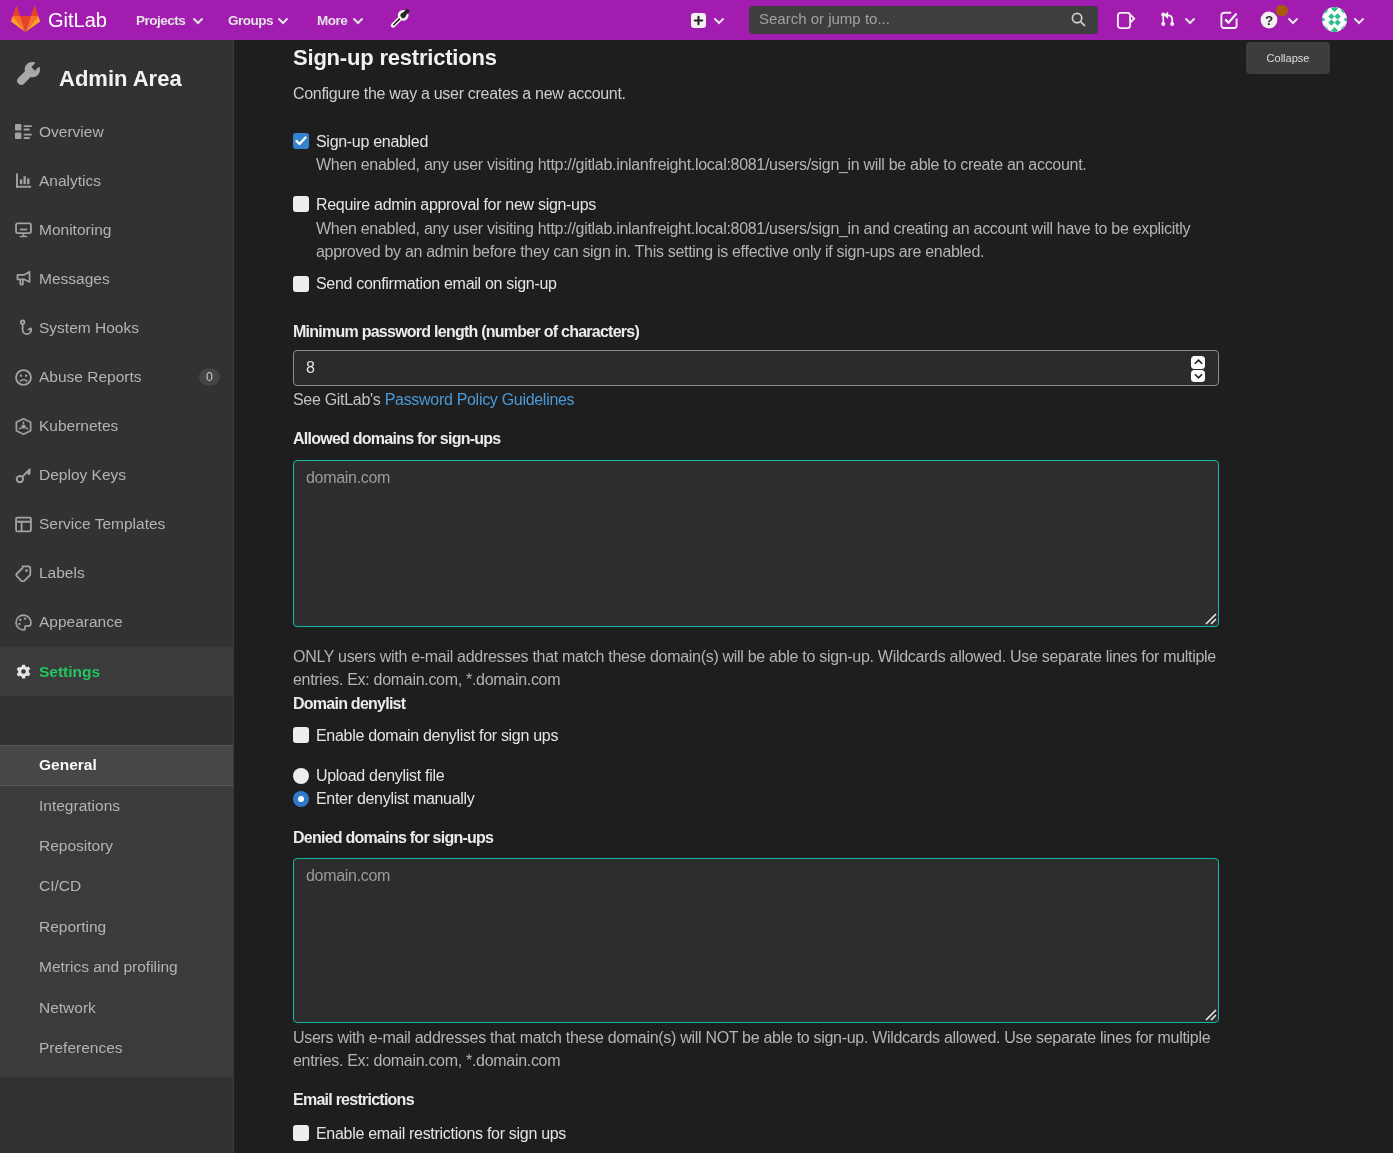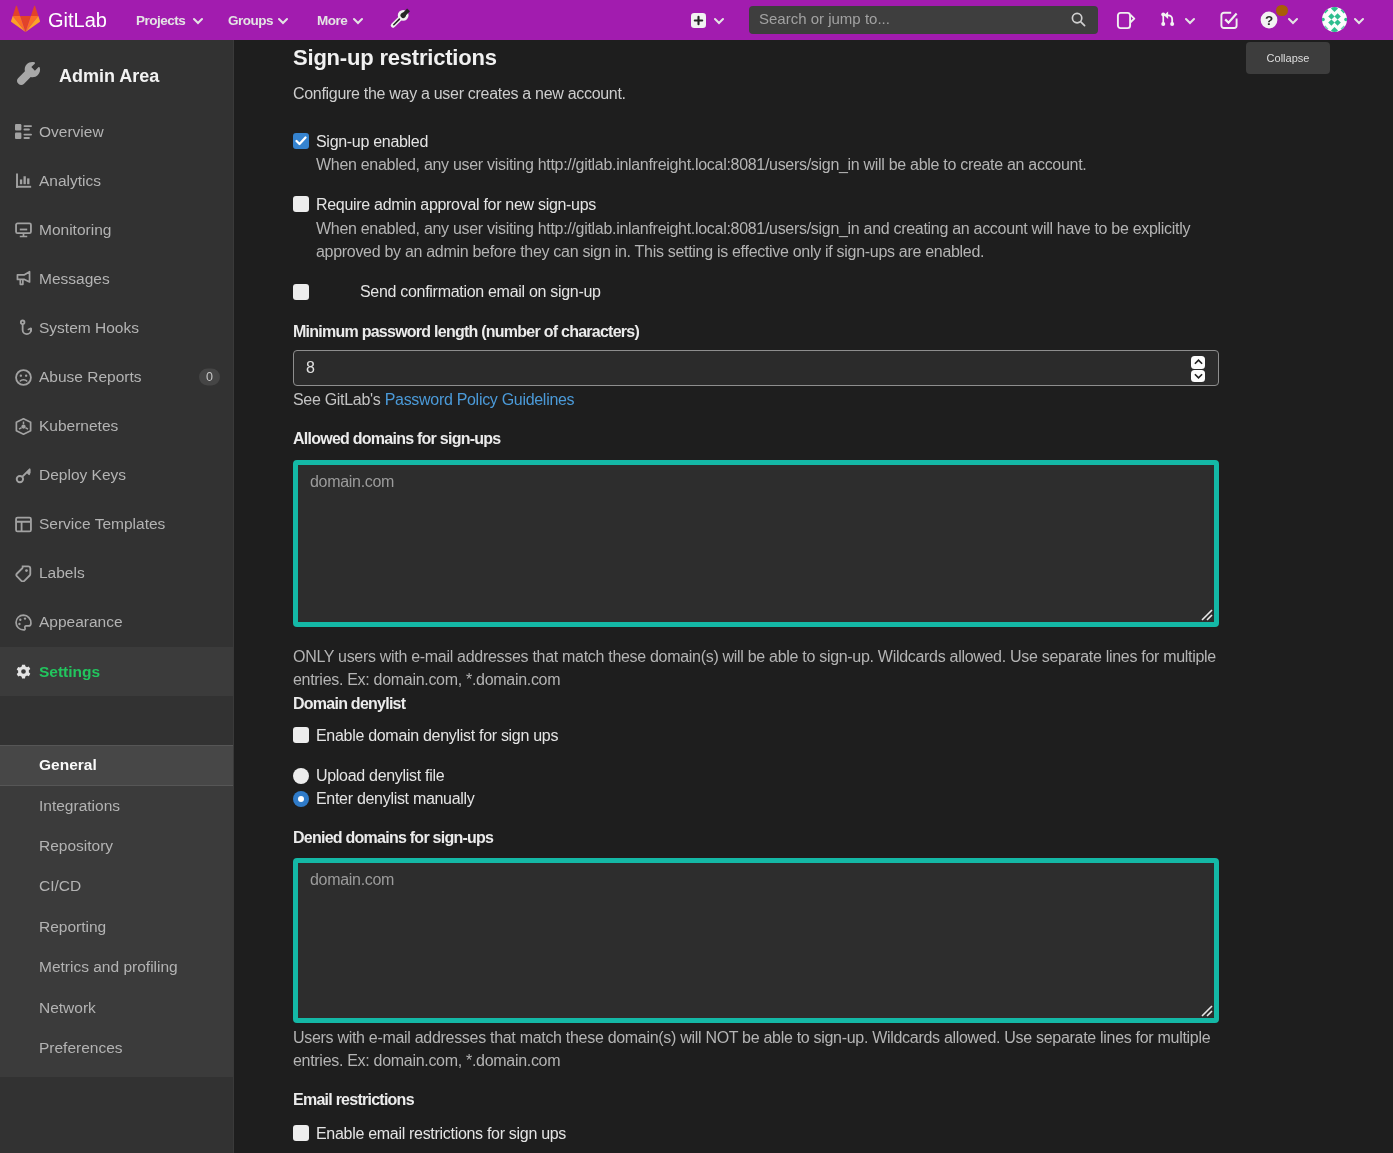--- a/index.html
+++ b/index.html
@@ -10,21 +10,21 @@
 .navbar { position:absolute; left:0; top:0; width:1393px; height:40px; background:#a21caf; z-index:5; }
 .nv { position:absolute; }
 .logo-txt { left:48px; top:9px; color:#fff; font-size:20px; font-weight:500; letter-spacing:0; }
 .nav-link { color:#e4e4e4; font-size:13.5px; font-weight:700; letter-spacing:-0.5px; top:13px; }
 .chev { width:10px; height:10px; }
 .search { left:749px; top:6px; width:349px; height:28px; background:#3e3e3e; border:none; border-radius:4px; color:#a2a2a2; font-size:15px; line-height:26px; padding-left:10px; }
 .tooltip { position:absolute; left:1246px; top:42px; width:84px; height:32px; background:#3d3d3d; border-radius:4px; color:#dedede; font-size:11px; text-align:center; line-height:32px; z-index:6; }
 
 .sidebar { position:absolute; left:0; top:40px; width:234px; height:1113px; background:#323232; border-right:1px solid #3a3a3a; }
 .ctx-hdr { position:absolute; left:0; top:0; width:100%; height:67px; }
-.ctx-hdr .txt { position:absolute; left:59px; top:26px; color:#f2f2f2; font-size:18px; font-weight:700; }
+.ctx-hdr .txt { position:absolute; left:59px; top:26px; color:#f2f2f2; font-size:22px; font-weight:700; }
 .snav { position:absolute; left:0; top:67px; width:100%; list-style:none; }
 .snav li { height:49.1px; display:flex; align-items:center; color:#b3b3b3; font-size:15.5px; position:relative; }
 .snav li .ic { position:absolute; left:15px; width:17px; height:17px; display:flex; }
 .snav li .lb { margin-left:39px; }
 .snav li.active-sec { background:#3b3b3b; color:#22c55e; font-weight:700; }
 .badge { position:absolute; left:199px; top:50%; transform:translateY(-50%); background:#454545; color:#c6c6c6; font-size:12.5px; font-weight:400; border-radius:9px; padding:1px 7px 2px; }
 .submenu { position:absolute; left:0; top:705.3px; width:100%; height:331.7px; background:#3b3b3b; list-style:none; }
 .submenu li { height:40.4px; line-height:40.4px; padding-left:39px; color:#b3b3b3; font-size:15.5px; }
 .submenu li.active { background:#474747; border-top:1px solid #565656; border-bottom:1px solid #565656; color:#fafafa; font-weight:700; height:40.4px; line-height:38.4px; }
 
@@ -35,21 +35,21 @@
 .content .help { font-size:16px; color:#b4b4b4; line-height:23px; left:82px; }
 .cbrow { left:59px; }
 .cbrow .cb { position:absolute; left:0; top:2.5px; }
 .cbrow .lab { margin-left:23px; font-size:16px; color:#e4e4e4; line-height:22px; display:block; }
 .boldlab { font-size:16px; font-weight:700; color:#ebebeb; line-height:22px; letter-spacing:-0.75px; }
 .checkbox { width:16px; height:16px; border-radius:3px; background:#ededed; display:inline-block; }
 .checkbox.checked { background:#3583cf; }
 .numinput { top:310px; width:926px; height:36px; background:#2b2b2b; border:1px solid #8e8e8e; border-radius:4px; color:#e0e0e0; font-size:16px; line-height:34px; padding-left:12px; }
 .spinner { position:absolute; right:13px; top:5px; width:14px; height:26px; }
 .spinbtn { position:absolute; left:0; width:14px; height:12.5px; background:#fdfdfd; border-radius:3.5px; display:flex; align-items:center; justify-content:center; }
-.ta { width:926px; background:#2d2d2d; border:5px solid #14b8a6; border-radius:4px; color:#9b9b9b; font-size:16px; padding:8px 12px; position:relative; }
+.ta { width:926px; background:#2d2d2d; border:1px solid #14b8a6; border-radius:4px; color:#9b9b9b; font-size:16px; padding:8px 12px; position:relative; }
 .ta .rz { position:absolute; right:1px; bottom:1px; width:13px; height:13px; }
 a.lnk { color:#4b9ad8; text-decoration:none; }
 .radio { width:16px; height:16px; border-radius:50%; background:#ededed; display:inline-block; }
 </style>
 </head>
 <body>
 <header class="navbar">
   <svg class="nv" style="left:11px; top:5px;" width="29" height="29" viewBox="0 0 36 36">
     <path fill="#e24329" d="M18.03 33.57 24.66 13.8H11.4z"></path>
     <path fill="#fc6d26" d="M18.03 33.57 11.4 13.8H2.1z"></path>
@@ -313,21 +313,21 @@
     <span class="lab">Sign-up enabled</span>
   </div>
   <p class="el help" style="top:113.4px;">When enabled, any user visiting http://gitlab.inlanfreight.local:8081/users/sign_in will be able to create an account.</p>
 
   <div class="el cbrow" style="top:153.7px;">
     <span class="cb checkbox"></span>
     <span class="lab">Require admin approval for new sign-ups</span>
   </div>
   <p class="el help" style="top:176.5px;">When enabled, any user visiting http://gitlab.inlanfreight.local:8081/users/sign_in and creating an account will have to be explicitly<br>approved by an admin before they can sign in. This setting is effective only if sign-ups are enabled.</p>
 
-  <div class="el cbrow" style="top:241px;padding-left:44px;">
+  <div class="el cbrow" style="top:233px;">
     <span class="cb checkbox"></span>
     <span class="lab">Send confirmation email on sign-up</span>
   </div>
 
   <div class="el boldlab" style="top:280.7px;">Minimum password length (number of characters)</div>
   <div class="el numinput">8
     <span class="spinner">
       <span class="spinbtn" style="top:0;">
           <svg width="9" height="6" viewBox="0 0 10 6">
             <path d="M1 5l4-4 4 4" stroke="#222" stroke-width="1.8" fill="none"></path>

